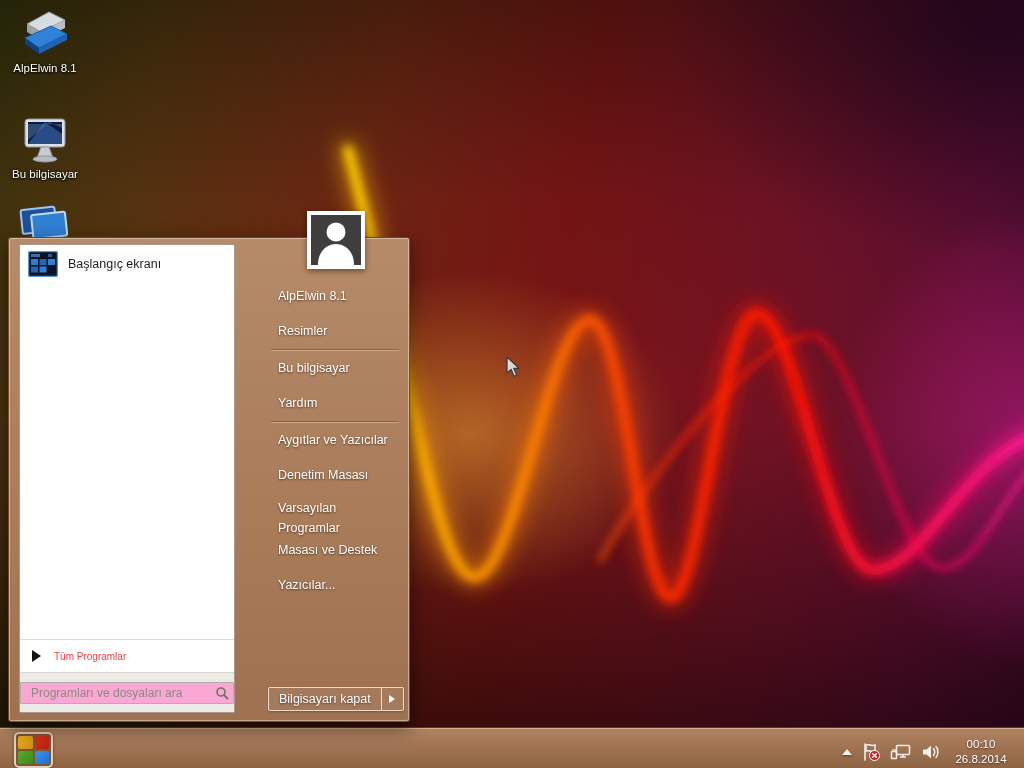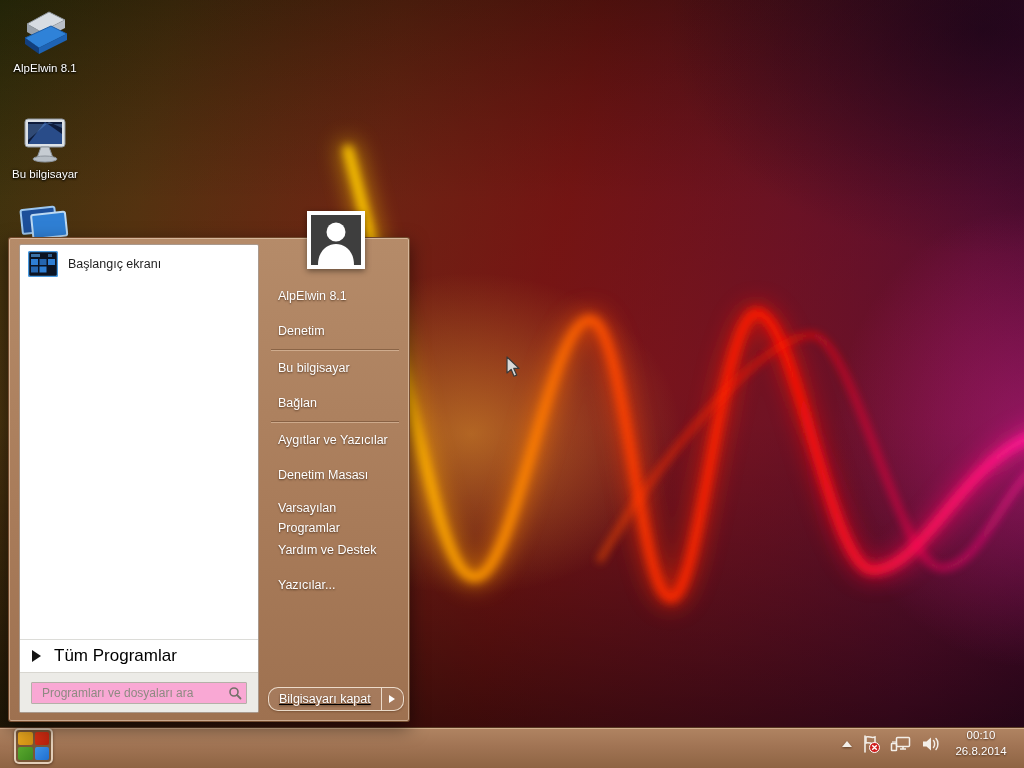--- a/index.html
+++ b/index.html
@@ -24,55 +24,55 @@
   .hidden-icon{position:absolute;left:16px;top:204px;z-index:1;transform:rotate(-6deg);}
 
   
   .cursor{position:absolute;left:506px;top:356px;z-index:50;}
 
   
   .start-menu{position:absolute;left:8px;top:237px;width:402px;height:485px;z-index:5;
     background:linear-gradient(180deg,#b58b69 0%,#a97c5a 55%,#9e7150 100%);
     border:1px solid rgba(86,48,20,.65);border-radius:3px;
     box-shadow:inset 0 0 0 1px rgba(255,236,214,.45), 0 6px 18px rgba(0,0,0,.5);}
-  .left-panel{position:absolute;left:10px;top:6px;width:240px;height:469px;
+  .left-panel{position:absolute;left:10px;top:6px;width:216px;height:469px;
     background:#fff;border:1px solid rgba(100,70,45,.55);border-radius:2px;
     display:flex;flex-direction:column;overflow:hidden;}
   .pinned-item{height:38px;display:flex;align-items:center;padding:0 8px;cursor:default;}
   .pinned-item .tile{width:30px;height:26px;margin-right:10px;}
   .pinned-item .plabel{font-size:12.5px;color:#1f1f1f;}
   .left-fill{flex:1;}
   .allprog{border-top:1px solid #dcdcd8;height:33px;display:flex;align-items:center;padding:0 10px;}
   .allprog .tri{width:0;height:0;border-top:6px solid transparent;border-bottom:6px solid transparent;border-left:9px solid #141414;margin:0 13px 0 2px;}
-  .allprog .alabel{font-size:17px;color:#000000;text-align:center;}
+  .allprog .alabel{font-size:10px;color:#ef4444;text-align:center;}
   .search-strip{height:40px;background:#ecebe7;border-top:1px solid #d8d6d0;display:flex;align-items:center;justify-content:center;}
   .search-box{width:216px;height:22px;background:#f9a8d4;border:1px solid #b4b0a8;border-radius:1px;display:flex;align-items:center;padding:0 4px 0 8px;}
   .search-box input{flex:1;border:none;outline:none;font-size:12px;color:#444;background:transparent;min-width:0;}
   .search-box input::placeholder{color:#8e8a82;}
   .mag{flex:0 0 auto;margin-left:4px;}
 
   .right-panel{position:absolute;left:258px;top:0;width:136px;height:100%;padding:41px 0 0 0;}
   .r-item{height:35px;line-height:35px;padding-left:11px;font-size:12.5px;color:#fff;
     text-shadow:0 1px 2px rgba(40,18,4,.65);white-space:nowrap;cursor:default;}
   .r-item.two-line{height:40px;line-height:20px;padding-top:5px;white-space:normal;width:120px;}
   .r-sep{height:2px;margin:0 4px;border-top:1px solid rgba(70,40,18,.35);border-bottom:1px solid rgba(255,230,205,.4);}
   .avatar{position:absolute;left:298px;top:-27px;width:58px;height:58px;background:#fff;
     box-shadow:0 2px 6px rgba(0,0,0,.45);padding:4px;z-index:6;}
   .avatar .inner{width:100%;height:100%;background:#3e3e3e;display:block;}
   .shutdown{position:absolute;left:259px;top:449px;height:24px;display:flex;border:1px solid rgba(248,236,222,.85);
-    border-radius:10px;background:rgba(255,245,235,.07);box-shadow:0 1px 2px rgba(60,30,10,.35);text-decoration:underline;}
+    border-radius:2px;background:rgba(255,245,235,.07);box-shadow:0 1px 2px rgba(60,30,10,.35);}
   .shutdown .sd-main{padding:0 10px;font-size:12.5px;color:#fff;line-height:22px;text-shadow:0 1px 2px rgba(40,18,4,.6);}
   .shutdown .sd-arrow{width:22px;border-left:1px solid rgba(248,236,222,.85);display:flex;align-items:center;justify-content:center;}
   .shutdown .sd-arrow span{width:0;height:0;border-top:4.5px solid transparent;border-bottom:4.5px solid transparent;border-left:6px solid #fff;}
 
   
   .taskbar{position:absolute;left:0;bottom:0;width:1024px;height:41px;z-index:4;
     background:linear-gradient(180deg,#b08462 0%,#a17454 45%,#8e6443 100%);
     border-top:1px solid rgba(40,18,6,.55);box-shadow:inset 0 1px 0 rgba(255,226,196,.45);
-    display:flex;align-items:flex-start;}
+    display:flex;align-items:flex-end;}
   .start-btn{width:39px;height:36px;margin-left:14px;border-radius:5px;border:2px solid rgba(238,219,198,.9);
     background:#7a5738;display:grid;grid-template-columns:1fr 1fr;grid-template-rows:1fr 1fr;gap:2px;padding:2px;
     box-shadow:0 1px 3px rgba(40,18,4,.5);cursor:pointer;}
   .start-btn i{border-radius:2px;display:block;}
   .q-or{background:linear-gradient(135deg,#f0ae22,#cf8d12);}
   .q-rd{background:linear-gradient(135deg,#dd3315,#b5200c);}
   .q-gr{background:linear-gradient(135deg,#5aa82e,#3d8a1f);}
   .q-bl{background:linear-gradient(135deg,#3f93e8,#1f6fd0);}
   .tray{margin-left:auto;display:flex;align-items:center;gap:9px;padding-right:12px;}
   .tray .ticon{display:flex;align-items:center;justify-content:center;cursor:pointer;}
@@ -179,29 +179,29 @@
           <svg class="mag" width="14" height="14" viewBox="0 0 14 14">
             <circle cx="6" cy="6" r="4" fill="none" stroke="#74706a" stroke-width="1.6"></circle>
             <line x1="9" y1="9" x2="12.5" y2="12.5" stroke="#74706a" stroke-width="1.8" stroke-linecap="round"></line>
           </svg>
         </div>
       </div>
     </div>
 
     <div class="right-panel">
       <div class="r-item">AlpElwin 8.1</div>
-      <div class="r-item">Denetim</div>
+      <div class="r-item">Resimler</div>
       <div class="r-sep"></div>
       <div class="r-item">Bu bilgisayar</div>
-      <div class="r-item">Bağlan</div>
+      <div class="r-item">Yardım</div>
       <div class="r-sep"></div>
       <div class="r-item">Aygıtlar ve Yazıcılar</div>
       <div class="r-item">Denetim Masası</div>
       <div class="r-item two-line">Varsayılan Programlar</div>
-      <div class="r-item">Yardım ve Destek</div>
+      <div class="r-item">Masası ve Destek</div>
       <div class="r-item">Yazıcılar...</div>
     </div>
 
     <div class="shutdown">
       <div class="sd-main">Bilgisayarı kapat</div>
       <div class="sd-arrow">
         <span></span>
       </div>
     </div>
   </div>

